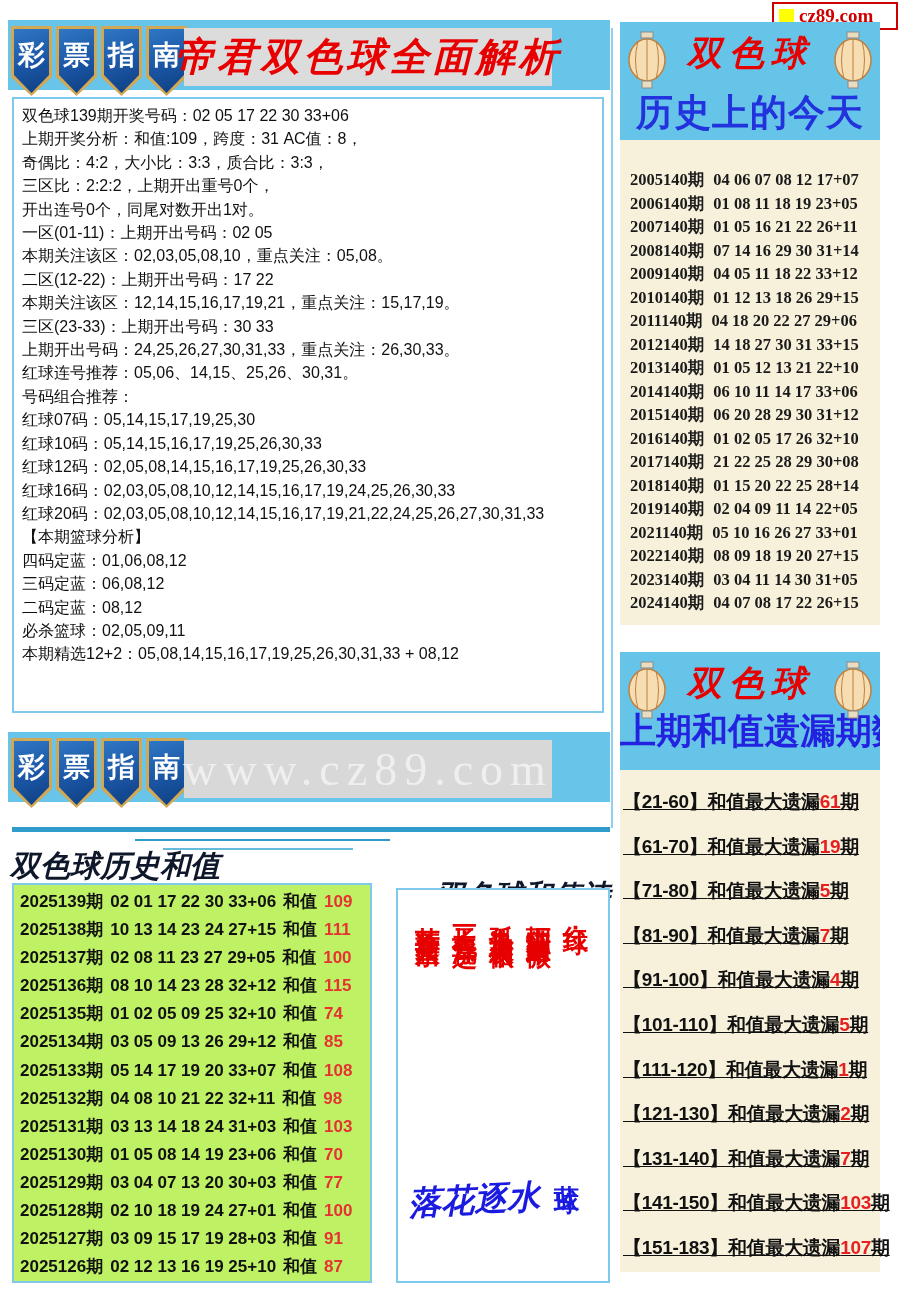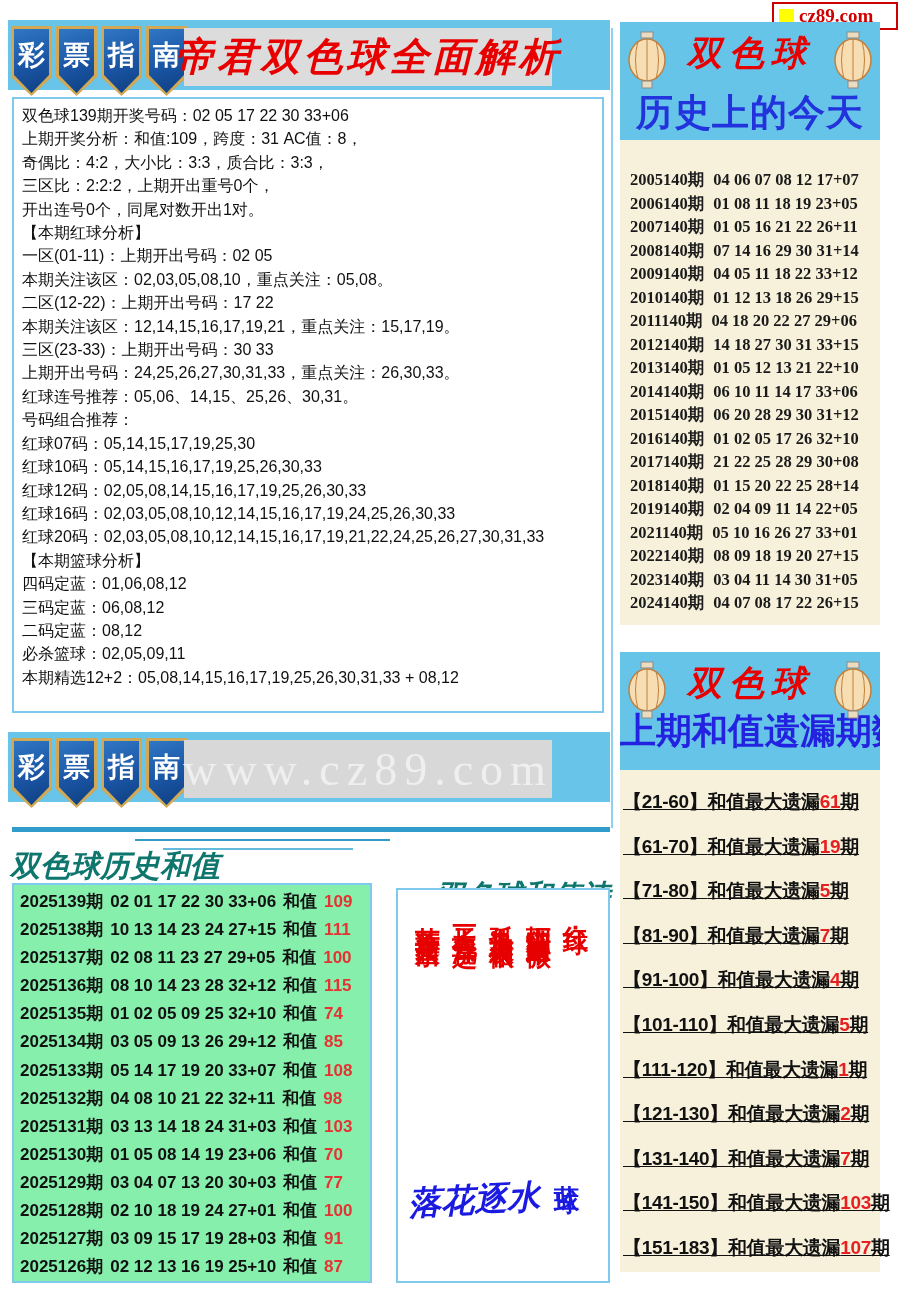--- a/index.html
+++ b/index.html
@@ -34,27 +34,27 @@
             padding:5px 0 0 8px;}
   .analysis .a-line{font-size:16px;line-height:23.4px;white-space:nowrap;color:#101010;}
 
   
   .teal-line{position:absolute;left:12px;top:827px;width:598px;height:5px;background:#2f9ccb;}
   .thin-line-a{position:absolute;left:135px;top:839px;width:255px;height:2px;background:#2f9ccb;}
   .thin-line-b{position:absolute;left:163px;top:848px;width:190px;height:2px;background:#66bbdd;}
 
   
   .callig{font-family:Liberation Serif, serif;font-style:italic;font-weight:bold;
-          color:#0f766e;white-space:nowrap;}
+          color:#0f172a;white-space:nowrap;}
   .hist-title{position:absolute;left:10px;top:846px;font-size:30px;}
   .poem-title{position:absolute;left:418px;top:848px;width:192px;text-align:right;font-size:29px;margin-top:28px;}
 
   
   .hist-box{position:absolute;left:12px;top:883px;width:360px;height:400px;
-            border:2px solid #7fc9ec;box-sizing:border-box;background:#86efac;
+            border:2px solid #7fc9ec;box-sizing:border-box;background:#bef264;
             padding:3px 0 0 6px;}
   .h-row{display:flex;gap:7px;font-size:17px;font-weight:bold;line-height:28.1px;
          white-space:nowrap;color:#111;}
   .h-val{color:#e53333;}
 
   
   .poem-box{position:absolute;left:396px;top:888px;width:214px;height:395px;
             border:2px solid #7fc9ec;box-sizing:border-box;background:#fff;}
   .poem-red{position:absolute;top:16px;right:12px;height:262px;
             writing-mode:vertical-rl;font-family:"Liberation Serif",serif;
@@ -129,21 +129,20 @@
       <div class="a-line">双色球139期开奖号码：02 05 17 22 30 33+06</div>
 
       <div class="a-line">上期开奖分析：和值:109，跨度：31  AC值：8，</div>
 
       <div class="a-line">奇偶比：4:2，大小比：3:3，质合比：3:3，</div>
 
       <div class="a-line">三区比：2:2:2，上期开出重号0个，</div>
 
       <div class="a-line">开出连号0个，同尾对数开出1对。</div>
 
-      <div class="a-line">【本期红球分析】</div>
 
       <div class="a-line">一区(01-11)：上期开出号码：02 05</div>
 
       <div class="a-line">本期关注该区：02,03,05,08,10，重点关注：05,08。</div>
 
       <div class="a-line">二区(12-22)：上期开出号码：17 22</div>
 
       <div class="a-line">本期关注该区：12,14,15,16,17,19,21，重点关注：15,17,19。</div>
 
       <div class="a-line">三区(23-33)：上期开出号码：30 33</div>

